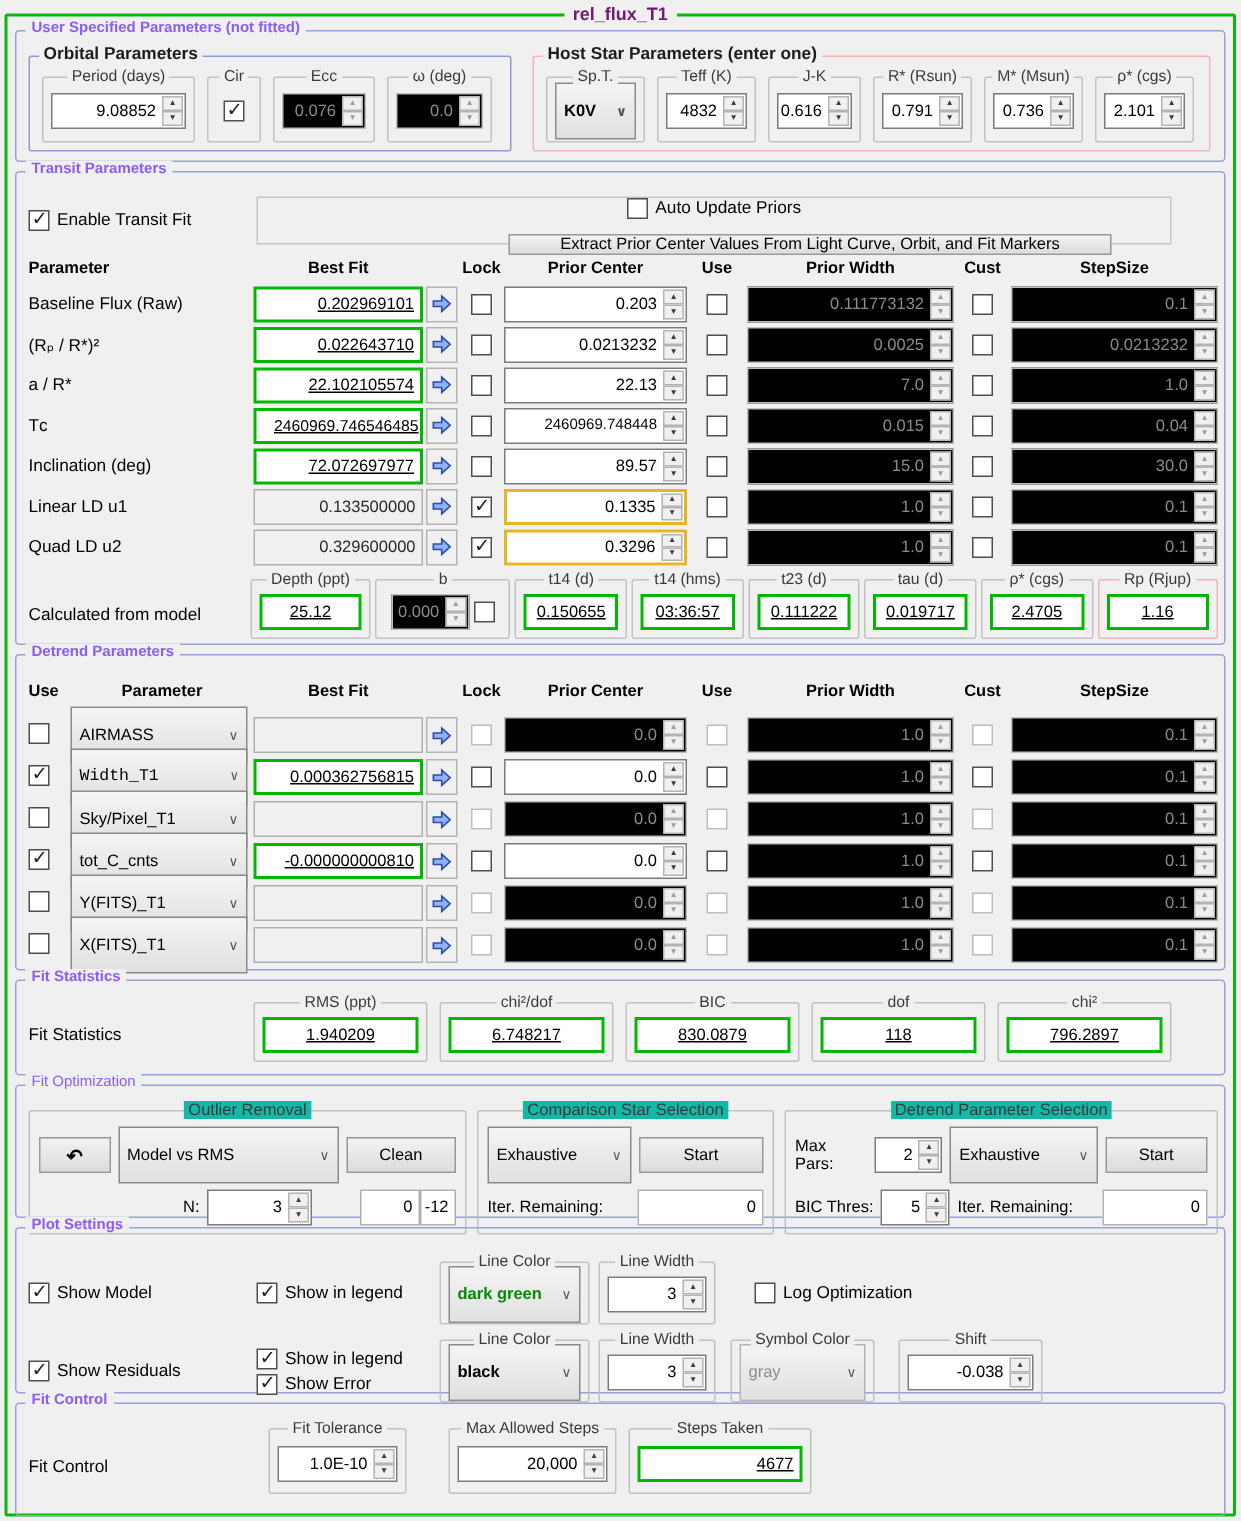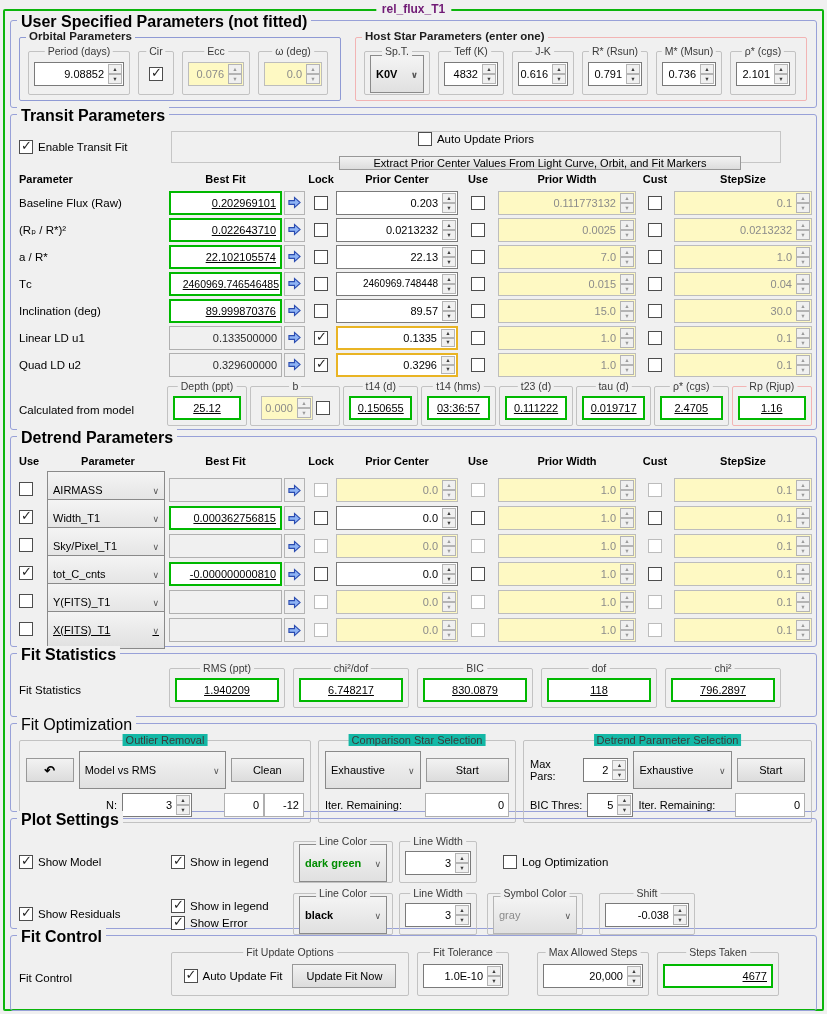--- a/index.html
+++ b/index.html
@@ -11,21 +11,21 @@
   .frame { position:absolute; top:9px; left:3px; right:3px; bottom:3px;
     border:2px solid #0cb50c; border-radius:2px; }
   .win-title { position:absolute; top:2px; left:50%; transform:translateX(-50%);
     background:#f0f0f0; padding:0 6px; font-weight:bold; font-size:12px; z-index:5; color:#701a75;}
   .content { position:absolute; top:20px; left:10px; width:807px; }
 
   
   .sec { position:relative; border:1px solid #98a1d8; border-radius:3px;
     margin-bottom:6px; padding:14px 4px 0 8px; }
   .sec-label { position:absolute; top:-8px; left:6px; background:#f0f0f0;
-    padding:0 4px; font-weight:bold; font-size:16px; color:#000000; white-space:nowrap;}
+    padding:0 4px; font-weight:bold; font-size:10px; color:#8b5cf6; white-space:nowrap;}
   .sec-label.plain { font-weight:normal; }
 
   
   .sgroup { position:relative; border:1px solid #c2c2c2; border-radius:2px;
     display:flex; align-items:center; justify-content:center; gap:3px; padding:4px 5px 2px;}
   .sgroup > .glabel { position:absolute; top:-7px; left:50%; transform:translateX(-50%);
     background:#f0f0f0; padding:0 3px; font-size:10.5px; color:#3a3a3a; white-space:nowrap;}
 
   
   .isec { position:relative; border:1px solid #8f9ad4; border-radius:2px;
@@ -46,21 +46,21 @@
   
   .spin { display:flex; align-items:stretch; border:1px solid #7a7a7a; background:#fff; height:24px; }
   .spin .val { flex:1; display:flex; align-items:center; justify-content:flex-end; padding:0 3px; font-size:11px; overflow:hidden;}
   .spin .btns { width:16px; display:flex; flex-direction:column; }
   .spin .btns i { flex:1; display:flex; align-items:center; justify-content:center;
     font-style:normal; font-size:5.5px; color:#3c3c3c; background:#f0f0f0;
     border:1px solid #b4b4b4; margin:1px 1px 0 1px; }
   .spin .btns i:last-child { margin:0 1px 1px 1px; }
   .spin .btns i.su::after { content:"▲"; }
   .spin .btns i.sd::after { content:"▼"; }
-  .spin.dim { border-color:#bdbdbd; background:#fef9c3; }
+  .spin.dim { border-color:#bdbdbd; background:#000000; }
   .spin.dim .val { color:#8b8b8b; }
   .spin.dim .btns i { color:#9a9a9a; }
   .spin.y { border:2px solid #e9b424; }
 
   
   .cb { width:14px; height:14px; border:1px solid #4d4d4d; background:#fff;
     display:inline-block; position:relative; flex:none;}
   .cb.checked::after { content:"✓"; position:absolute; top:-3px; left:1px;
     font-size:13px; font-weight:bold; color:#1f1f1f; }
   .cb.dis { border-color:#bcbcbc; }
@@ -418,21 +418,21 @@
       <span class="spin dim fill">
           <span class="val">0.04</span>
           <span class="btns">
             <i class="su"></i>
             <i class="sd"></i>
           </span>
         </span>
     </div>
     <div class="trow">
       <span class="plabel">Inclination (deg)</span>
-      <span class="vbox right g">89.999870376</span>
+      <span class="vbox right g">72.072697977</span>
       <span class="cc">
           <button class="abtn">
             <svg width="15" height="13" viewBox="0 0 16 14">
               <path d="M2 5 h6 V1.5 L14 7 8 12.5 V9 H2 z" fill="#8fb4f5" stroke="#2b4cb0" stroke-width="1.2"></path>
             </svg>
           </button>
         </span>
       <span class="cc">
           <span class="cb"></span>
         </span>
@@ -648,21 +648,21 @@
           <span class="val">0.1</span>
           <span class="btns">
             <i class="su"></i>
             <i class="sd"></i>
           </span>
         </span>
     </div>
 
     <div class="drow">
       <span><span class="cb checked"></span></span>
-      <span class="dd" style="width:118px;">
+      <span class="dd" style="width:118px;font-family:Liberation Mono, monospace;">
           <span>Width_T1</span>
           <i class="chev"></i>
         </span>
       <span class="vbox right g">0.000362756815</span>
       <span class="cc">
           <button class="abtn">
             <svg width="15" height="13" viewBox="0 0 16 14">
               <path d="M2 5 h6 V1.5 L14 7 8 12.5 V9 H2 z" fill="#8fb4f5" stroke="#2b4cb0" stroke-width="1.2"></path>
             </svg>
           </button>
@@ -832,21 +832,21 @@
           <span class="val">0.1</span>
           <span class="btns">
             <i class="su"></i>
             <i class="sd"></i>
           </span>
         </span>
     </div>
 
     <div class="drow">
       <span><span class="cb"></span></span>
-      <span class="dd" style="width:118px;text-decoration:underline;">
+      <span class="dd" style="width:118px;">
           <span>X(FITS)_T1</span>
           <i class="chev"></i>
         </span>
       <span class="vbox right empty"></span>
       <span class="cc">
           <button class="abtn">
             <svg width="15" height="13" viewBox="0 0 16 14">
               <path d="M2 5 h6 V1.5 L14 7 8 12.5 V9 H2 z" fill="#8fb4f5" stroke="#2b4cb0" stroke-width="1.2"></path>
             </svg>
           </button>
@@ -930,21 +930,21 @@
           <span>N:</span>
           <span class="spin" style="width:70px;">
               <span class="val">3</span>
               <span class="btns">
                 <i class="su"></i>
                 <i class="sd"></i>
               </span>
             </span>
           <span style="width:22px;"></span>
           <span class="vbox right" style="width:40px;">0</span>
-          <span class="vbox right" style="width:40px; margin-left:-5px;">-12</span>
+          <span class="vbox right" style="width:24px; margin-left:-5px;">-12</span>
         </div>
       </div>
       <div class="ogroup" style="width:198px;">
         <span class="glabel">Comparison Star Selection</span>
         <div class="orow" style="margin-top:0;">
           <span class="dd" style="width:96px;">
               <span>Exhaustive</span>
               <i class="chev"></i>
             </span>
           <button class="btn" style="width:84px;">Start</button>
@@ -1069,28 +1069,20 @@
             </span>
           </span>
       </div>
     </div>
   </div>
 
   <div class="sec" style="height:76px;">
     <span class="sec-label">Fit Control</span>
     <div style="display:flex; align-items:flex-end; margin-top:2px;">
       <span style="width:152px; font-size:11.5px; padding-bottom:12px;">Fit Control</span>
-      <div class="cgroup" style="width:238px; height:44px; gap:10px;">
-        <span class="glabel">Fit Update Options</span>
-        <span class="ckrow">
-          <span class="cb checked"></span>
-          <span class="cklabel">Auto Update Fit</span>
-        </span>
-        <button class="btn" style="width:104px;">Update Fit Now</button>
-      </div>
       <div class="cgroup" style="width:92px; height:44px; margin-left:8px;">
         <span class="glabel">Fit Tolerance</span>
         <span class="spin fill">
             <span class="val">1.0E-10</span>
             <span class="btns">
               <i class="su"></i>
               <i class="sd"></i>
             </span>
           </span>
       </div>

